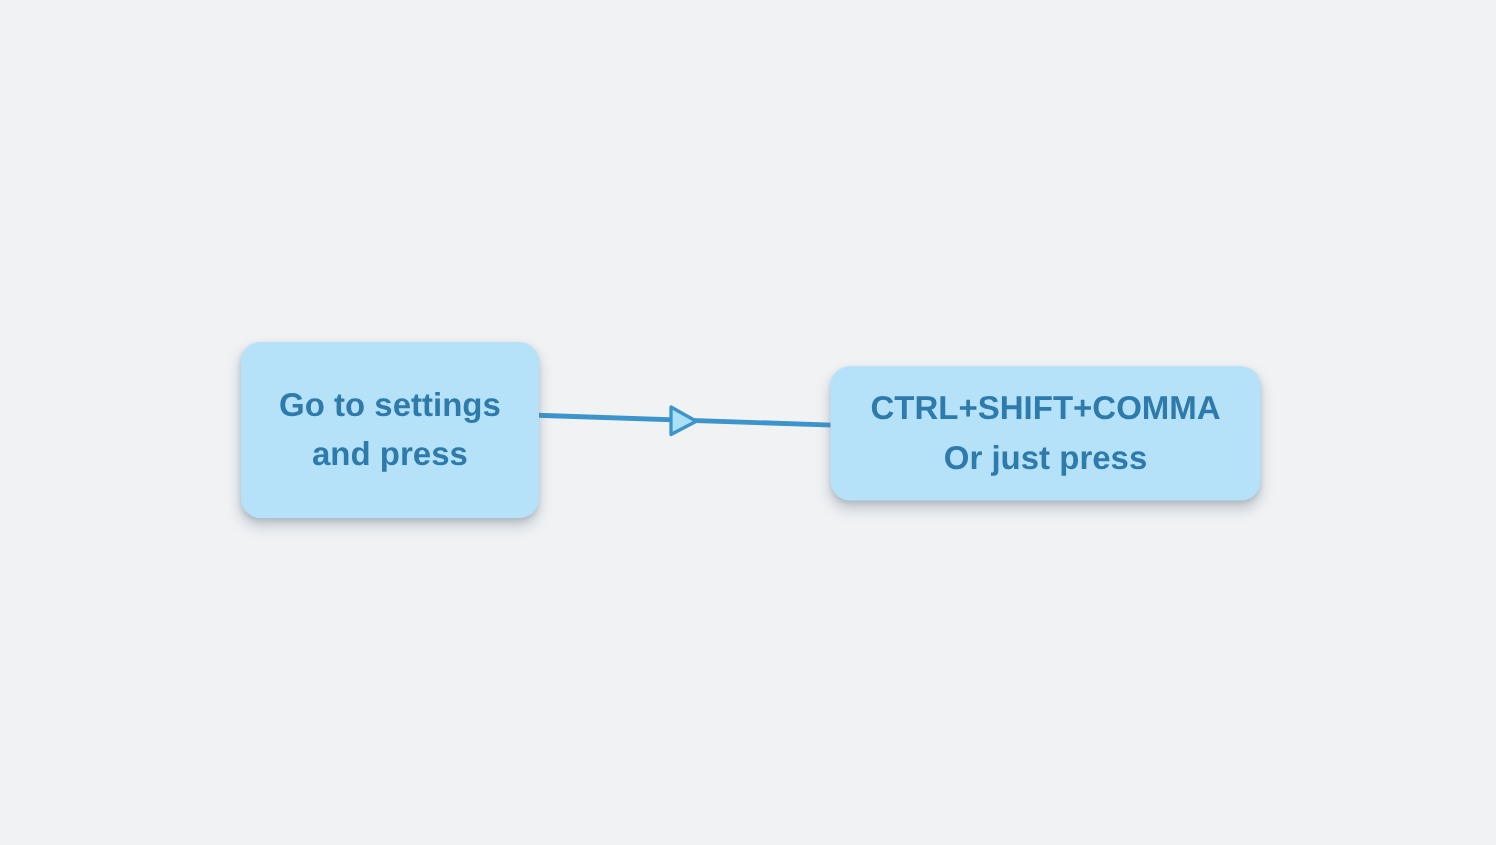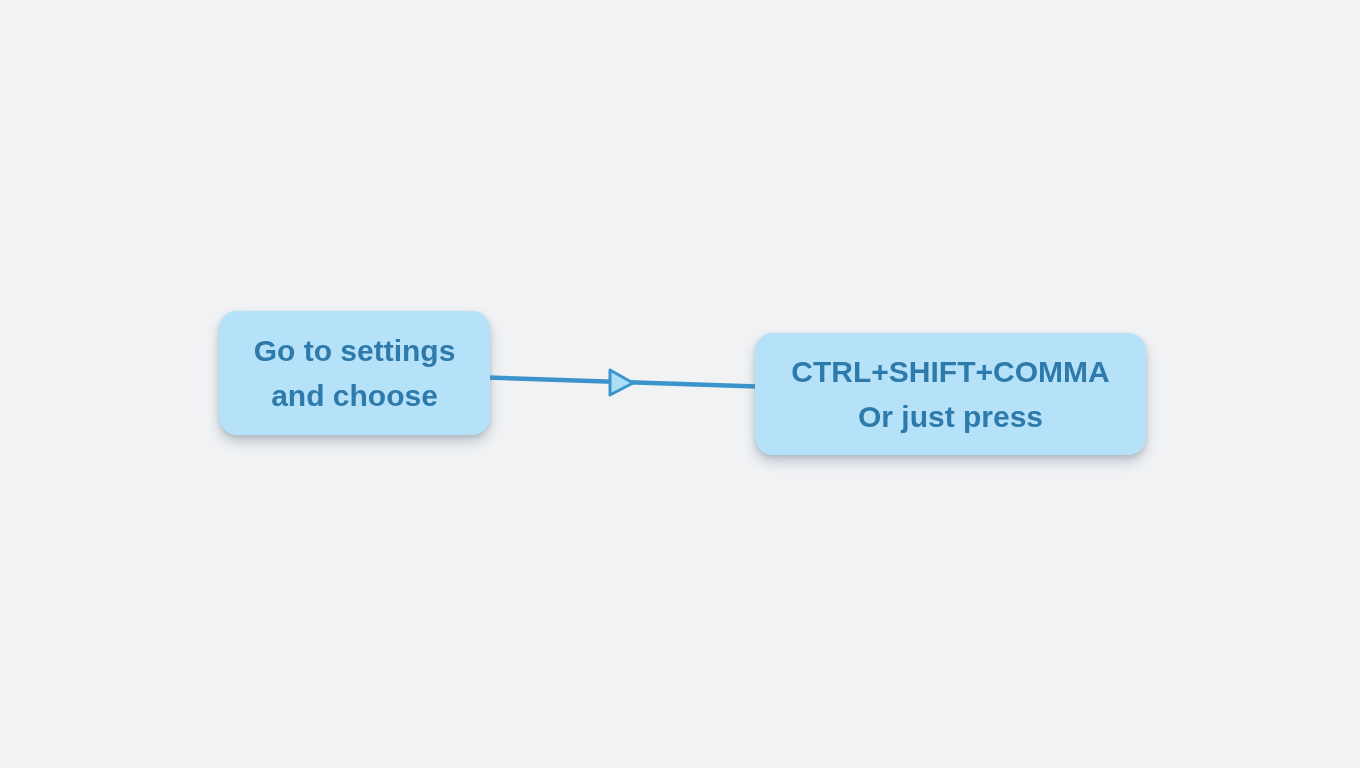--- a/index.html
+++ b/index.html
@@ -39,21 +39,21 @@
     font-size: 30px;
     line-height: 45px;
     text-align: center;
     cursor: pointer;
     user-select: none;
   }
   .node-left {
     left: 219px;
     top: 311px;
     width: 271px;
-    height: 124px;
+    height: 160px;
   }
   .node-right {
     left: 755px;
     top: 333px;
     width: 391px;
     height: 122px;
   }
   .node .text-line {
     white-space: nowrap;
   }
@@ -63,21 +63,21 @@
 
 <div class="canvas">
 
   <svg class="connector-svg" viewBox="0 0 1360 768" xmlns="http://www.w3.org/2000/svg">
     <line x1="488" y1="377.5" x2="757" y2="386.5" stroke="#3b94cc" stroke-width="4.5"></line>
     <polygon points="610,370 610,395 633,383" fill="#abdef7" stroke="#3b94cc" stroke-width="3" stroke-linejoin="round"></polygon>
   </svg>
 
   <div class="node node-left">
     <div class="text-line">Go to settings</div>
-    <div class="text-line">and choose</div>
+    <div class="text-line">and press</div>
   </div>
 
   <div class="node node-right">
     <div class="text-line">CTRL+SHIFT+COMMA</div>
     <div class="text-line">Or just press</div>
   </div>
 
 </div>
 
 </body></html>

